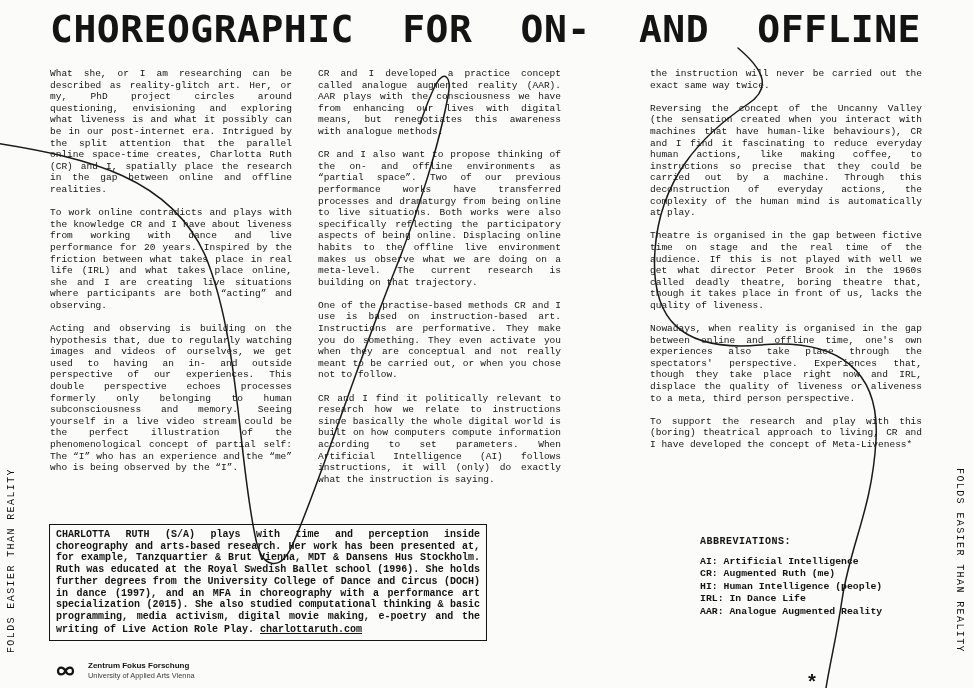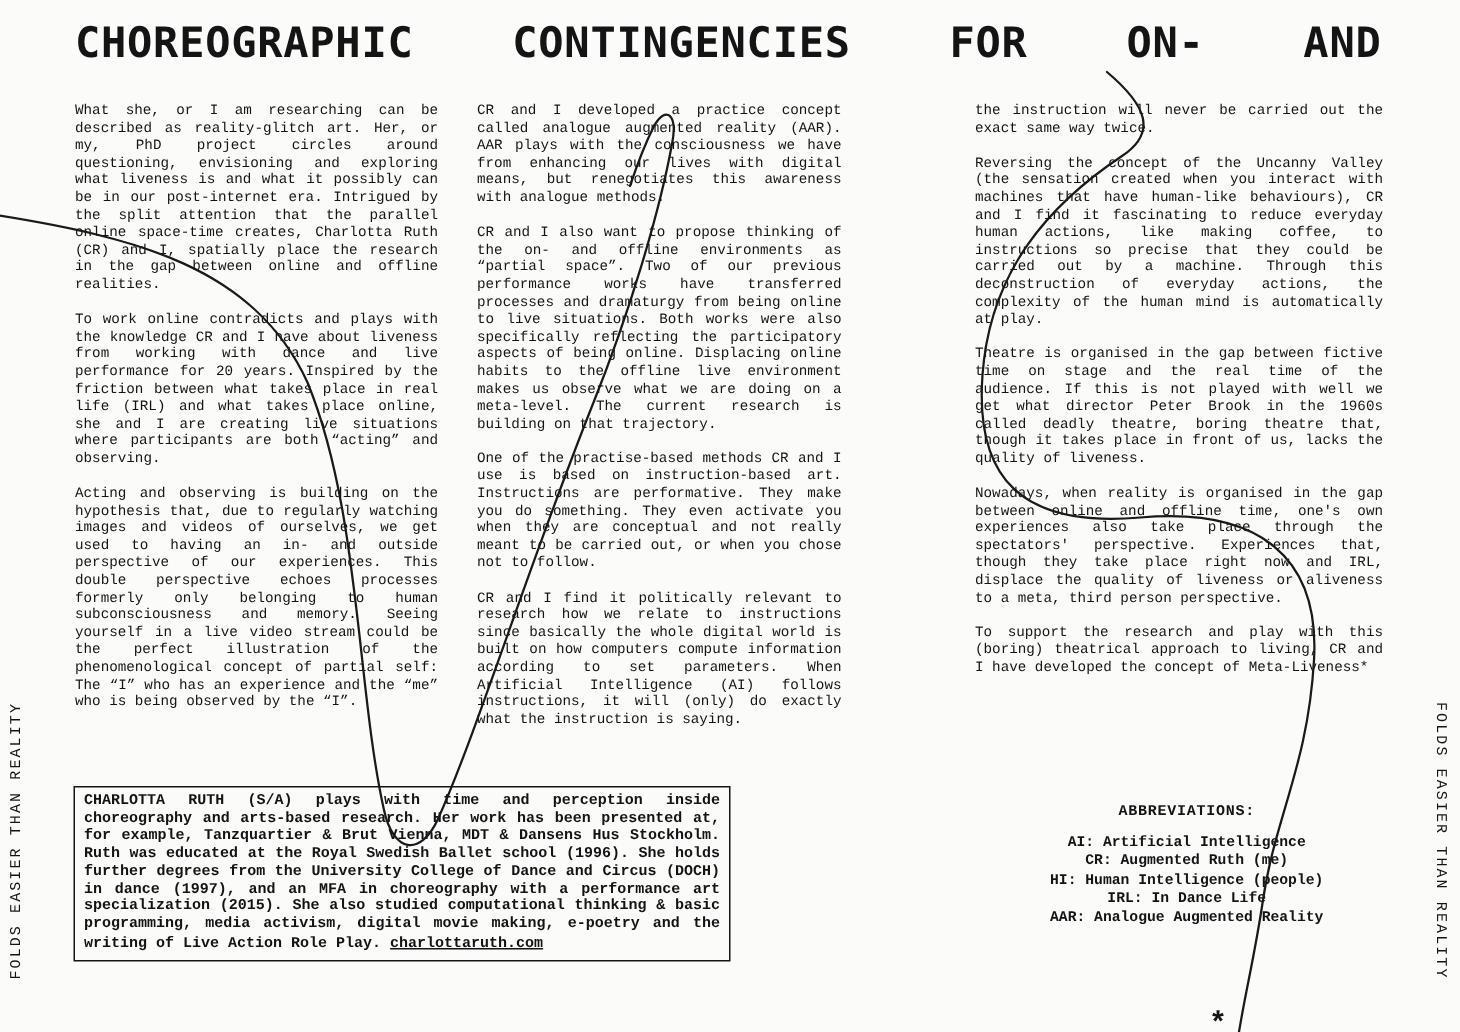--- a/index.html
+++ b/index.html
@@ -10,21 +10,21 @@
     color:#141414;
     font-family:"Liberation Mono","DejaVu Sans Mono",monospace;
     overflow:hidden;
   }
   .page { position:absolute; inset:0; }
 
   .title {
     position:absolute; left:50px; right:52px; top:14px;
     display:flex; justify-content:space-between;
     font-family:"DejaVu Sans Mono",monospace;
-    font-weight:bold; font-size:28px; line-height:30px; letter-spacing:0.5px;
+    font-weight:bold; font-size:38px; line-height:30px; letter-spacing:0.5px;
     white-space:nowrap;
   }
 
   .col {
     position:absolute; top:68px;
     font-size:9.5px; line-height:11.6px;
     text-align:justify;
   }
   .col p { margin:0; }
   .col p + p { margin-top:11.6px; }
@@ -38,21 +38,21 @@
     padding:4px 6px 5px 6px;
     font-weight:bold; font-size:10px; line-height:11.7px;
     text-align:justify;
   }
   .bio-link {
     display:inline-block; margin-top:1px;
     color:#141414; text-decoration:underline; cursor:pointer;
     font-weight:bold;
   }
 
-  .abbrev { position:absolute; left:700px; top:536px;text-align:center; }
+  .abbrev { position:absolute; left:700px; top:536px; }
   .abbrev-title { font-weight:bold; font-size:10px; letter-spacing:0.5px; }
   .abbrev-list { margin-top:9px; font-weight:bold; font-size:9.8px; line-height:12.4px; }
 
   .side-label {
     position:absolute; top:468px;
     font-size:10px; letter-spacing:1.4px; white-space:nowrap;
     writing-mode:vertical-rl;
   }
   .side-left  { left:6px;  transform:rotate(180deg); }
   .side-right { right:8px; }
@@ -76,24 +76,24 @@
     pointer-events:none; z-index:5;
   }
 </style>
 </head>
 <body>
 
 <div class="page">
 
   <h1 class="title">
     <span>CHOREOGRAPHIC</span>
-    <span>CONTINGENCIES</span>
     <span>FOR</span>
     <span>ON-</span>
     <span>AND</span>
+    <span>OFFLINE</span>
   </h1>
 
   <div class="col col1">
     <p>What she, or I am researching can be described as reality-glitch art. Her, or my, PhD project circles around questioning, envisioning and exploring what liveness is and what it possibly can be in our post-internet era. Intrigued by the split attention that the parallel online space-time creates, Charlotta Ruth (CR) and I, spatially place the research in the gap between online and offline realities.</p>
     <p>To work online contradicts and plays with the knowledge CR and I have about liveness from working with dance and live performance for 20 years. Inspired by the friction between what takes place in real life (IRL) and what takes place online, she and I are creating live situations where participants are both “acting” and observing.</p>
     <p>Acting and observing is building on the hypothesis that, due to regularly watching images and videos of ourselves, we get used to having an in- and outside perspective of our experiences. This double perspective echoes processes formerly only belonging to human subconsciousness and memory. Seeing yourself in a live video stream could be the perfect illustration of the phenomenological concept of partial self: The “I” who has an experience and the “me” who is being observed by the “I”.</p>
   </div>
 
   <div class="col col2">
     <p>CR and I developed a practice concept called analogue augmented reality (AAR). AAR plays with the consciousness we have from enhancing our lives with digital means, but renegotiates this awareness with analogue methods.</p>
@@ -122,20 +122,29 @@
       <div>CR: Augmented Ruth (me)</div>
       <div>HI: Human Intelligence (people)</div>
       <div>IRL: In Dance Life</div>
       <div>AAR: Analogue Augmented Reality</div>
     </div>
   </div>
 
   <div class="side-label side-left">FOLDS EASIER THAN REALITY</div>
   <div class="side-label side-right">FOLDS EASIER THAN REALITY</div>
 
+  <div class="footer">
+    <svg class="footer-logo" width="30" height="18" viewBox="0 0 30 18">
+      <path d="M8,9 C8,4.5 13.5,4.5 15.5,9 C17.5,13.5 23,13.5 23,9 C23,4.5 17.5,4.5 15.5,9 C13.5,13.5 8,13.5 8,9 Z" fill="none" stroke="#141414" stroke-width="2.2"></path>
+    </svg>
+    <div>
+      <div class="footer-org">Zentrum Fokus Forschung</div>
+      <div class="footer-sub">University of Applied Arts Vienna</div>
+    </div>
+  </div>
 
   <div class="footnote-asterisk">*</div>
 
   <svg class="scribble-overlay" viewBox="0 0 973 688">
     <path d="M -5,143
              C 90,158 170,178 205,255
              C 240,340 238,460 256,540
              C 262,568 280,572 292,546
              C 318,488 352,378 395,270
              C 420,208 440,140 448,96

